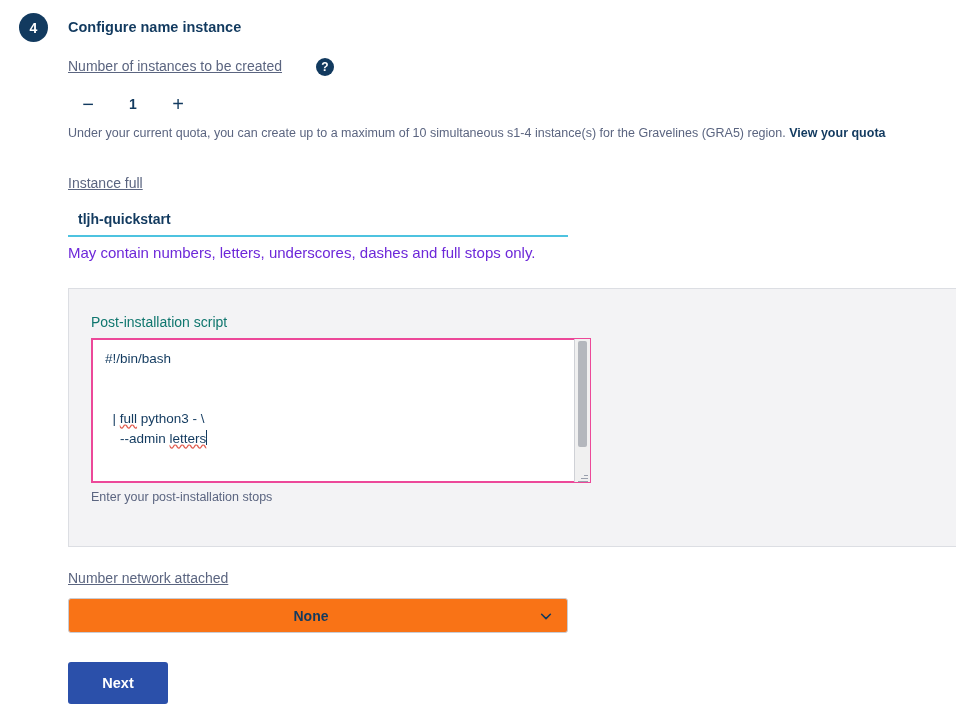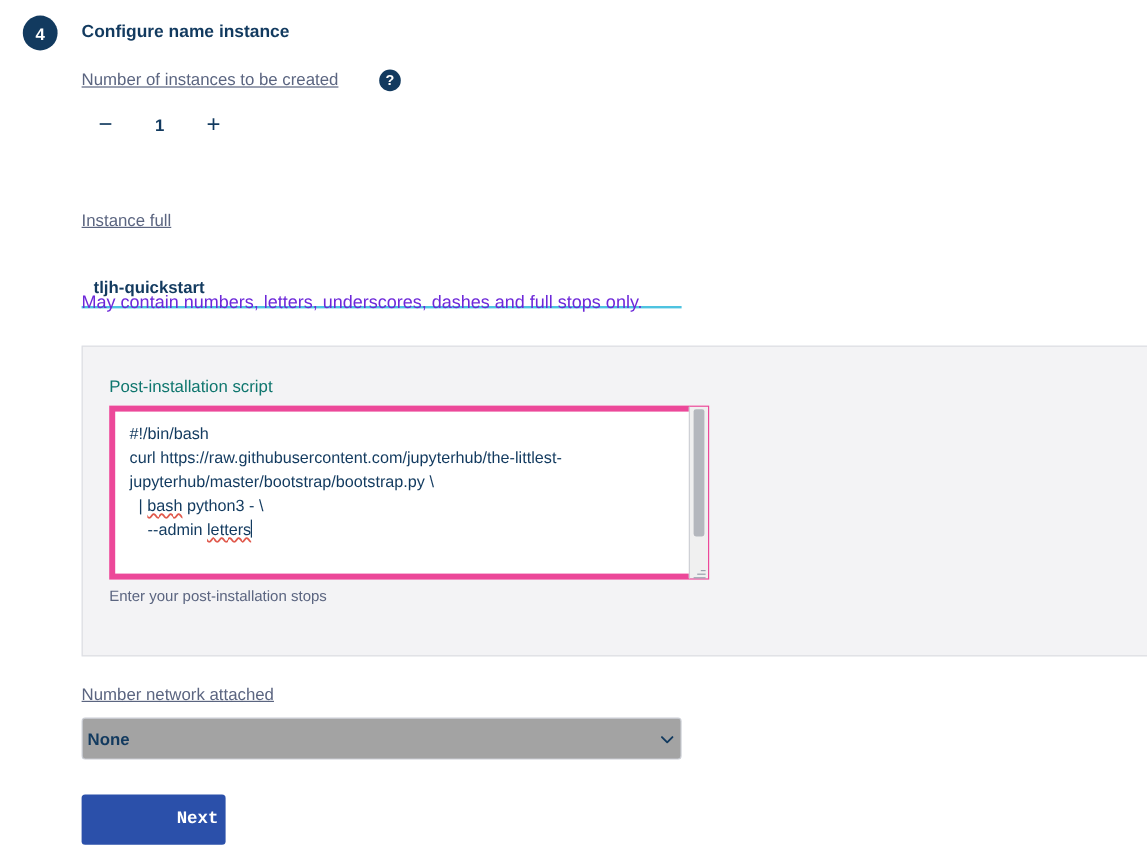--- a/index.html
+++ b/index.html
@@ -122,21 +122,20 @@
     border: none;
     border-bottom: 2px solid #4ec3e0;
     background: #ffffff;
     font-family: "Liberation Sans", sans-serif;
     font-size: 14px;
     font-weight: bold;
     color: #123a5f;
     padding: 0 10px;
     box-sizing: border-box;
     outline: none;
-    margin-top: 20px;
   }
   .name-hint {
     position: absolute;
     left: 68px;
     top: 244px;
     font-size: 15px;
     color: #6d28d9;
   }
   
   .script-panel {
@@ -156,21 +155,21 @@
     font-size: 14px;
     color: #0f766e;
   }
   .script-textarea {
     position: absolute;
     left: 22px;
     top: 49px;
     width: 500px;
     height: 145px;
     background: #ffffff;
-    border: 5px solid #ec4899;
+    border: 2px solid #ec4899;
     box-sizing: border-box;
     font-family: "Liberation Sans", sans-serif;
     font-size: 13.5px;
     line-height: 20px;
     color: #123a5f;
     padding: 9px 12px;
     resize: none;
     outline: none;
     overflow: hidden;
     white-space: pre;
@@ -233,81 +232,85 @@
     top: 570px;
   }
   .select-box {
     position: absolute;
     left: 68px;
     top: 598px;
     width: 500px;
     height: 35px;
     border: 1px solid #c9ccd3;
     border-radius: 3px;
-    background: #a3a3a3;
+    background: #f97316;
     box-sizing: border-box;
     display: flex;
     align-items: center;
-    padding: 0 4px;
+    padding: 0 14px;
     cursor: pointer;
+    text-align: center;
   }
   .select-value {
     font-size: 14px;
     font-weight: bold;
     color: #123a5f;
     flex: 1;
   }
   .chevron {
     width: 14px;
     height: 14px;
   }
   
   .next-button {
     position: absolute;
     left: 68px;
     top: 662px;
-    width: 120px;
+    width: 100px;
     height: 42px;
     background: #2b50aa;
     color: #ffffff;
     border: none;
     border-radius: 3px;
-    font-family: Liberation Mono, monospace;
+    font-family: Liberation Sans, sans-serif;
     font-size: 14.5px;
     font-weight: bold;
     cursor: pointer;
-    text-align: right;
   }
 </style>
 </head>
 <body>
 
 <div class="page">
 
   <div class="step-badge">4</div>
   <div class="step-title">Configure name instance</div>
 
   <div class="field-label label-instances">Number of instances to be created</div>
   <div class="help-icon">?</div>
 
   <div class="stepper">
     <div class="stepper-btn">−</div>
     <div class="stepper-value">1</div>
     <div class="stepper-btn">+</div>
   </div>
 
+  <div class="quota-text">
+    <span>Under your current quota, you can create up to a maximum of 10 simultaneous s1-4 instance(s) for the Gravelines (GRA5) region.</span>
+    <a class="quota-link" href="#">View your quota</a>
+  </div>
 
   <div class="field-label label-name">Instance full</div>
   <input class="name-input" type="text" value="tljh-quickstart" style="">
   <div class="name-hint">May contain numbers, letters, underscores, dashes and full stops only.</div>
 
   <div class="script-panel">
     <div class="script-title">Post-installation script</div>
 
-    <div class="script-textarea"><span>#!/bin/bash</span><br><span>curl https://raw.githubusercontent.com/jupyterhub/the-littlest-</span><br><span>jupyterhub/master/bootstrap/bootstrap.py \</span><br><span>&nbsp; | <span class="spell-underline">bash</span> python3 - \</span><br><span>&nbsp;&nbsp;&nbsp; --admin <span class="spell-underline">letters</span><span class="caret"></span></span></div>
+    <div class="script-textarea"><span>#!/bin/bash</span><br><br><br><span>&nbsp; | <span class="spell-underline">full</span> python3 - \</span><br><span>&nbsp;&nbsp;&nbsp; --admin <span class="spell-underline">letters</span><span class="caret"></span></span></div>
 
     <div class="script-scrollbar">
       <div class="thumb"></div>
     </div>
     <div class="textarea-resize">
       <i style="top:9px;width:10px;"></i>
       <i style="top:6px;width:7px;"></i>
       <i style="top:3px;width:4px;"></i>
     </div>
 

